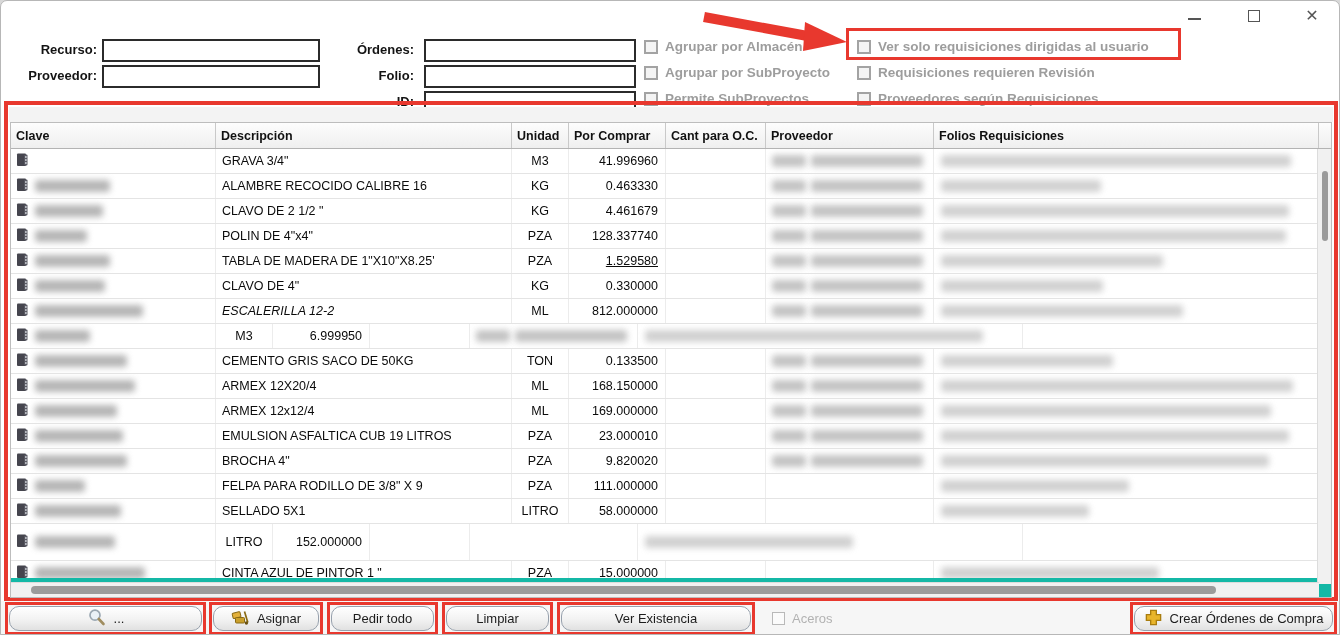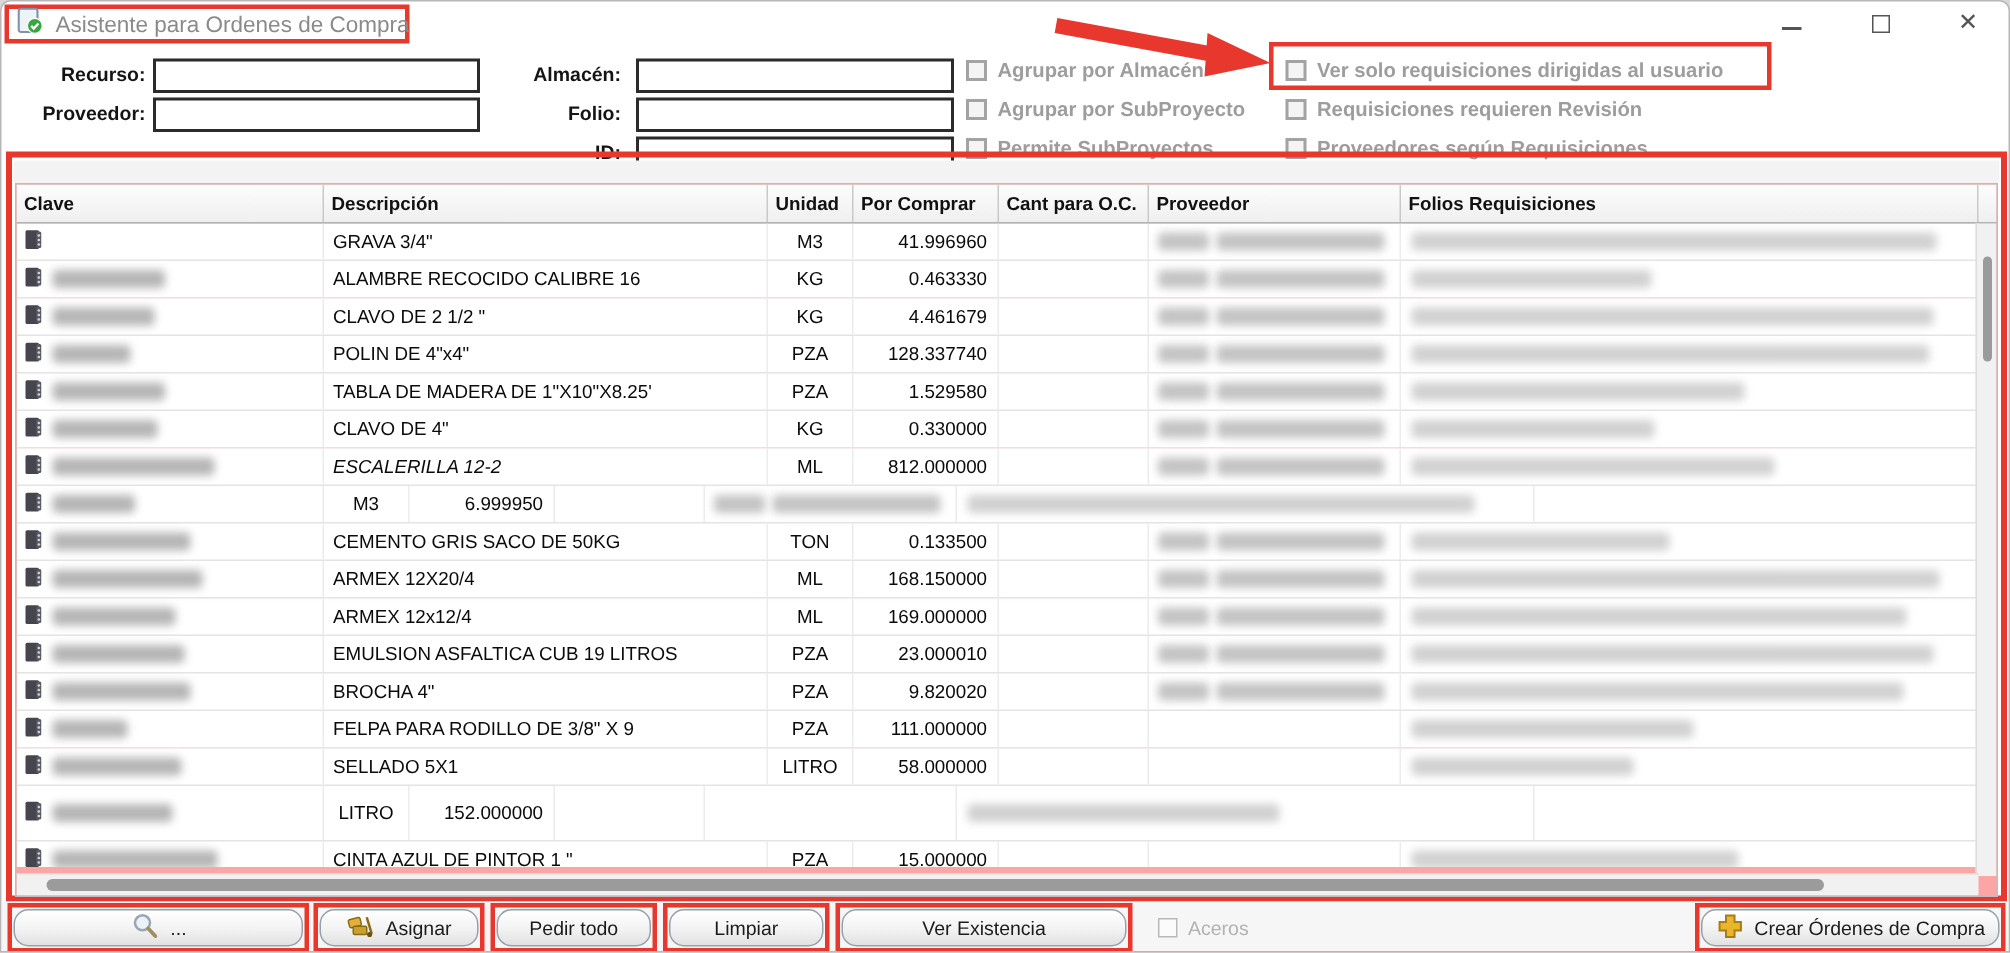--- a/index.html
+++ b/index.html
@@ -44,21 +44,21 @@
   #cbR0{ left:856px; top:38px; } #cbR1{ left:856px; top:64px; } #cbR2{ left:856px; top:90px; }
   .cb-annot{ position:absolute; left:845px; top:27px; width:335px; height:32px;
              border:3px solid var(--annot); }
   #arrow{ position:absolute; left:696px; top:7px; }
 
   
   .tbl-annot{ position:absolute; left:3px; top:100px; width:1334px; height:500px;
               border:4px solid var(--annot); background:transparent; }
   .tbl-spacer{ position:absolute; left:8px; top:106px; width:1324px; height:15px; background:#f3f3f3; }
   .tbl{ position:absolute; left:9px; top:121px; width:1322px; height:476px;
-        background:#fca5a5; border:1px solid #bdbdbd; overflow:hidden; }
+        background:#14b8a6; border:1px solid #bdbdbd; overflow:hidden; }
   .thead{ display:flex; height:26px; background:linear-gradient(180deg,#fdfdfd,#efefef);
           border-bottom:1px solid #b3b3b3; }
   .th{ font-size:12.5px; font-weight:bold; color:#111; padding:6px 0 0 5px;
        border-right:1px solid #c9c9c9; overflow:hidden; white-space:nowrap; }
   .tbody{ position:absolute; left:0; top:26px; width:1308px; height:429px; overflow:hidden; }
   .trow{ display:flex; border-bottom:1px solid #e4e4e4; background:#fff; }
   .td{ font-size:12.5px; color:#0b0b0b; border-right:1px solid #ececec;
        display:flex; align-items:center; overflow:hidden; }
   .td.c0{ padding-left:5px; gap:6px; }
   .td.c1{ padding:2px 4px 2px 6px; line-height:14px; }
@@ -94,45 +94,35 @@
   #w-crear{  left:1129px; width:207px; }
   .cb-aceros{ position:absolute; left:771px; top:610px; display:flex; align-items:center; gap:7px; }
   .cb-aceros .box{ width:13px; height:13px; border:1px solid #b9b9b9; background:#fbfbfb; }
   .cb-aceros .cblabel{ font-size:13px; color:#b2b2b2; }
 </style>
 </head>
 <body>
 
 <div id="app">
 
-  <div class="title-wrap">
-    <span>
-      <svg width="18" height="18" viewBox="0 0 18 18">
-        <rect x="1.5" y="0.8" width="12.5" height="15.5" rx="1.5" fill="#eef3f8" stroke="#7d93a8" stroke-width="1.4"></rect>
-        <circle cx="12.2" cy="12.2" r="5" fill="#35a93c" stroke="#ffffff" stroke-width="0.9"></circle>
-        <path d="M9.8 12.3 l1.7 1.7 l3.1 -3.3" stroke="#ffffff" stroke-width="1.6" fill="none"></path>
-      </svg>
-    </span>
-    <span class="title-text">Asistente para Ordenes de Compra</span>
-  </div>
   <div class="winbtn" id="btn-min">
       <span class="glyph-min"></span>
     </div>
   <div class="winbtn" id="btn-max">
       <span class="glyph-max"></span>
     </div>
   <div class="winbtn" id="btn-close">
       <span class="glyph-close">✕</span>
     </div>
 
   <div class="flabel" id="lbl-recurso">Recurso:</div>
   <input class="finput" id="in-recurso" value="" style="">
   <div class="flabel" id="lbl-proveedor">Proveedor:</div>
   <input class="finput" id="in-proveedor" value="" style="">
-  <div class="flabel" id="lbl-solicito">Almacén:</div>
+  <div class="flabel" id="lbl-solicito">Órdenes:</div>
   <input class="finput" id="in-solicito" value="" style="">
   <div class="flabel" id="lbl-folio">Folio:</div>
   <input class="finput" id="in-folio" value="" style="">
   <div class="flabel" id="lbl-id">ID:</div>
   <input class="finput" id="in-id" value="" style="">
 
   <div class="cb" id="cbL0">
     <span class="box"></span>
     <span class="cblabel">Agrupar por Almacén</span>
   </div>
@@ -273,21 +263,21 @@
                 <rect x="1" y="1.5" width="9" height="12.5" rx="1" fill="#45454e"></rect>
                 <rect x="8.2" y="2.4" width="3.3" height="11" rx="1" fill="#5a5a64"></rect>
                 <circle cx="9.9" cy="5" r="0.9" fill="#cfd3d8"></circle>
                 <circle cx="9.9" cy="8" r="0.9" fill="#cfd3d8"></circle>
                 <circle cx="9.9" cy="11" r="0.9" fill="#cfd3d8"></circle>
               </svg></span>
             <span class="blur dark" style="width: 75px;"></span>
           </div>
           <div class="td c1" style="width: 296px;">TABLA DE MADERA DE 1"X10"X8.25'</div>
           <div class="td c2" style="width: 57px;">PZA</div>
-          <div class="td c3" style="width: 97px;">1.529580</div>
+          <div class="td c3" style="width: 97px; text-decoration: underline;">1.529580</div>
           <div class="td c4" style="width: 100px;"></div>
           <div class="td c5" style="width: 168px; padding-left: 6px; gap: 5px;">
             <span class="blur mid" style="width: 34px;"></span>
             <span class="blur mid" style="width: 112px;"></span>
           </div>
           <div class="td c6" style="width: 385px;">
             <span class="blur light" style="width: 222px;"></span>
           </div>
         </div>
         <div class="trow" style="height: 25px;">

